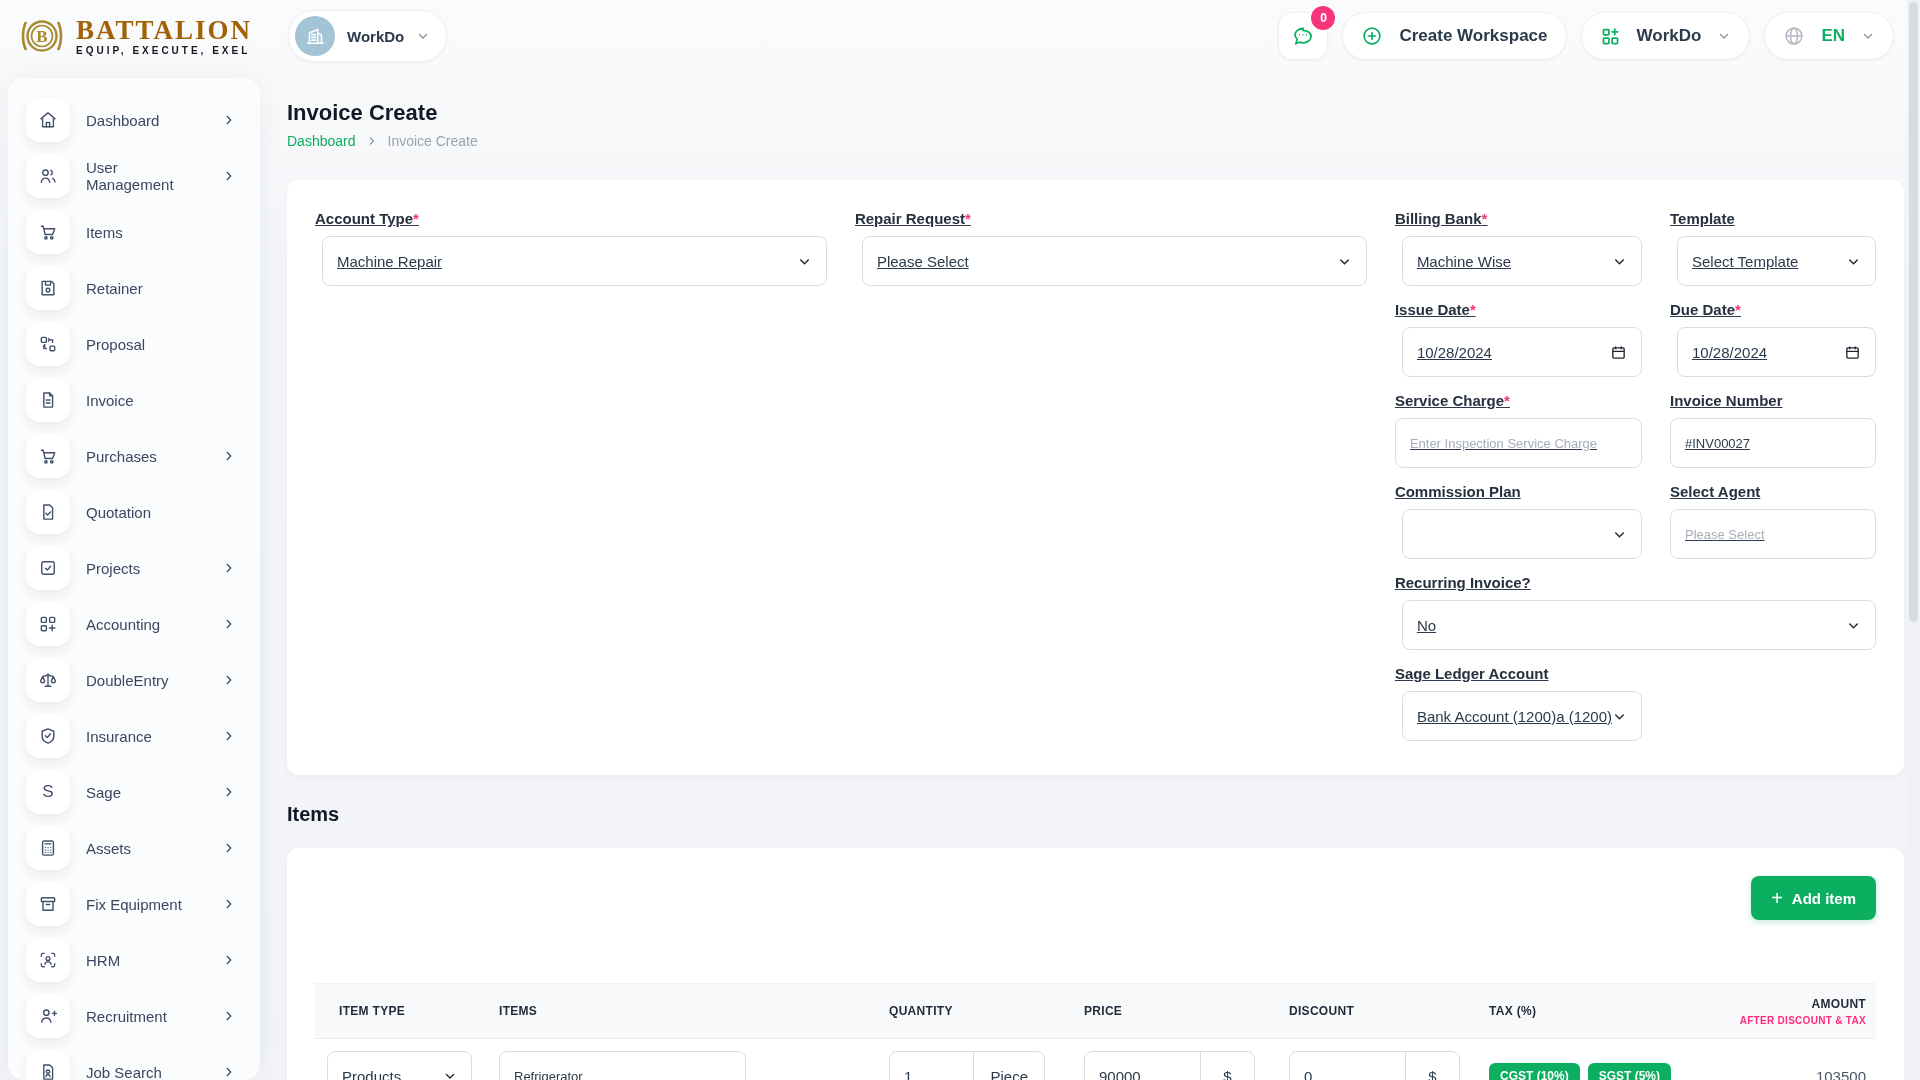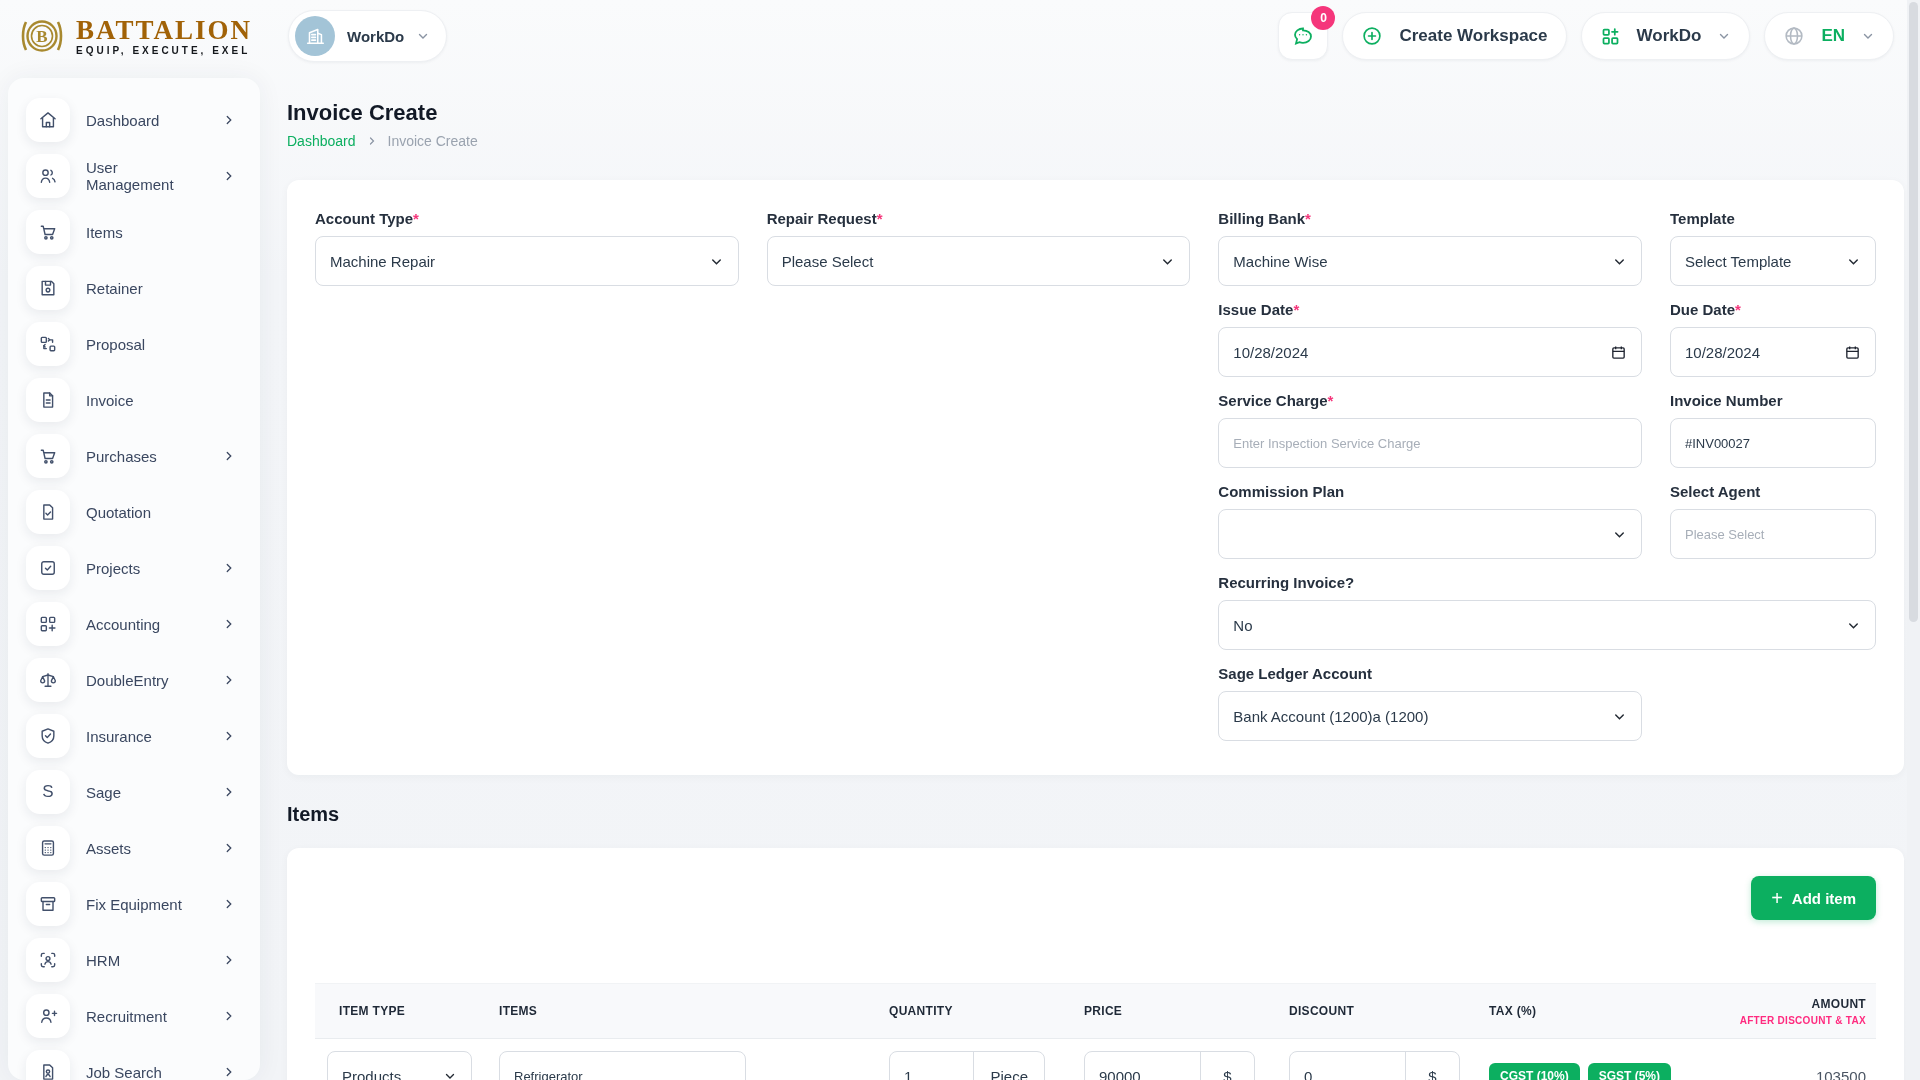--- a/index.html
+++ b/index.html
@@ -51,28 +51,28 @@
 
   
   .main { position:absolute; left:287px; top:0; width:1617px; height:1080px; }
   .page-title { margin-top:100px; font-size:22px; line-height:26px; font-weight:700; color:#121926; }
   .breadcrumb { margin-top:6px; display:flex; align-items:center; gap:10px; font-size:14px; height:18px; }
   .bc-home { color:#0caf60; cursor:pointer; }
   .bc-current { color:#9aa3af; }
 
   .card { background:#fff; border-radius:12px; box-shadow:0 2px 8px rgba(30,42,60,.04); }
   .form-card { margin-top:30px; height:595px; padding:28px; display:grid;
-    grid-template-columns:repeat(3,1fr); column-gap:28px; row-gap:13px;
-    grid-template-rows:repeat(6,auto); align-content:start; }
+    grid-template-columns:repeat(2,1fr); column-gap:28px; row-gap:13px;
+    grid-template-rows:repeat(6,auto); align-content:start;text-decoration:underline; }
   .field {}
   .f-label { display:block; font-size:15px; line-height:22px; font-weight:700; color:#26303e; margin-bottom:6px; }
   .req { color:#f5367b; font-weight:700; }
   .control { height:50px; border:1px solid #d9dde3; border-radius:8px; background:#fff;
     display:flex; align-items:center; padding:0 14px; font-size:15px; color:#2b3a4a; }
-  .select { justify-content:space-between; cursor:pointer; }
+  .select { justify-content:space-between; cursor:pointer;margin-left:7px; }
   .control input { border:none; outline:none; width:100%; font-size:13px; color:#2b3a4a; font-family:inherit; background:transparent; }
   .control input::placeholder { color:#a7aeb8; }
   .c1{grid-column:1}.c2{grid-column:2}.c3{grid-column:3}.c4{grid-column:4}
   .r1{grid-row:1}.r2{grid-row:2}.r3{grid-row:3}.r4{grid-row:4}.r5{grid-row:5}.r6{grid-row:6}
   .span2 { grid-column:3 / 5; }
 
   .items-heading { margin-top:28px; font-size:20px; font-weight:700; color:#121926; }
   .items-card { margin-top:22px; height:620px; padding:28px; }
   .add-row { display:flex; justify-content:flex-end; }
   .add-btn { height:44px; background:#0caf60; color:#fff; border:none; border-radius:8px;

